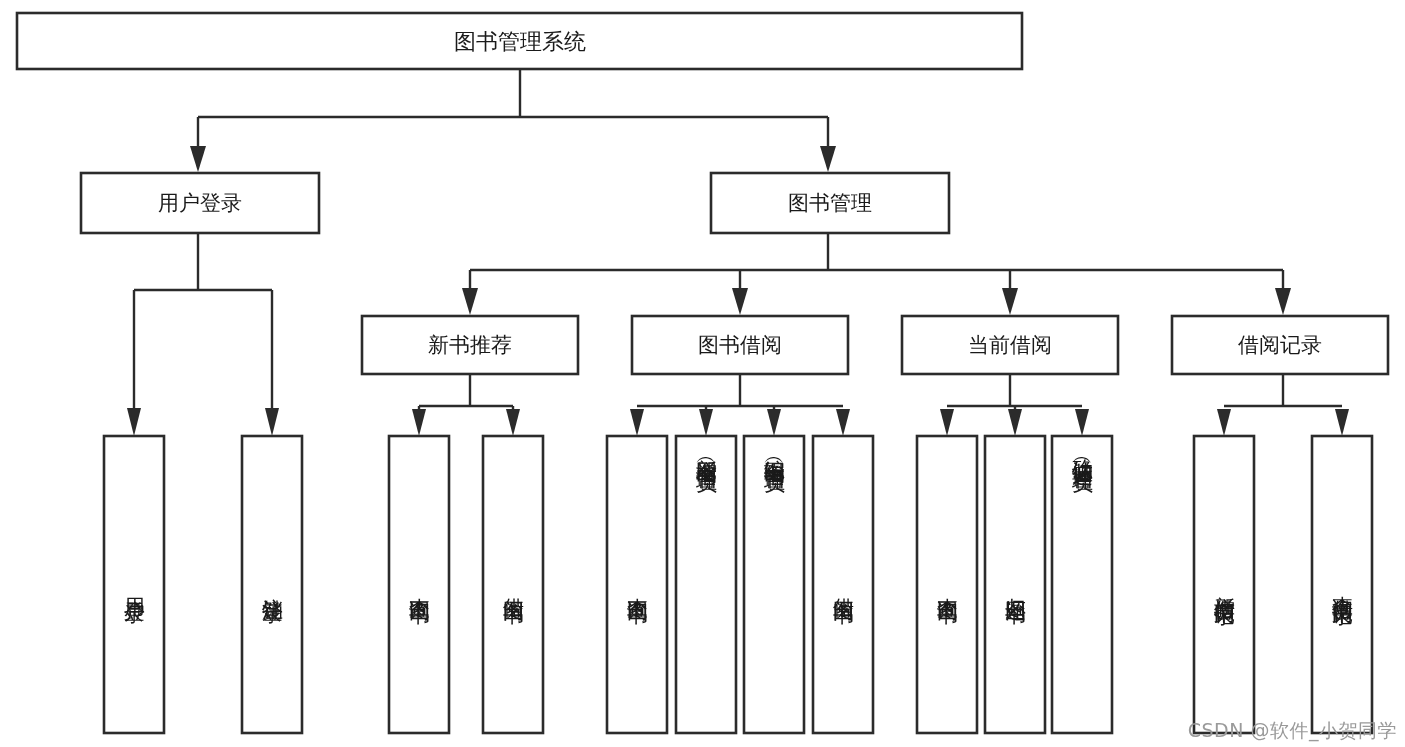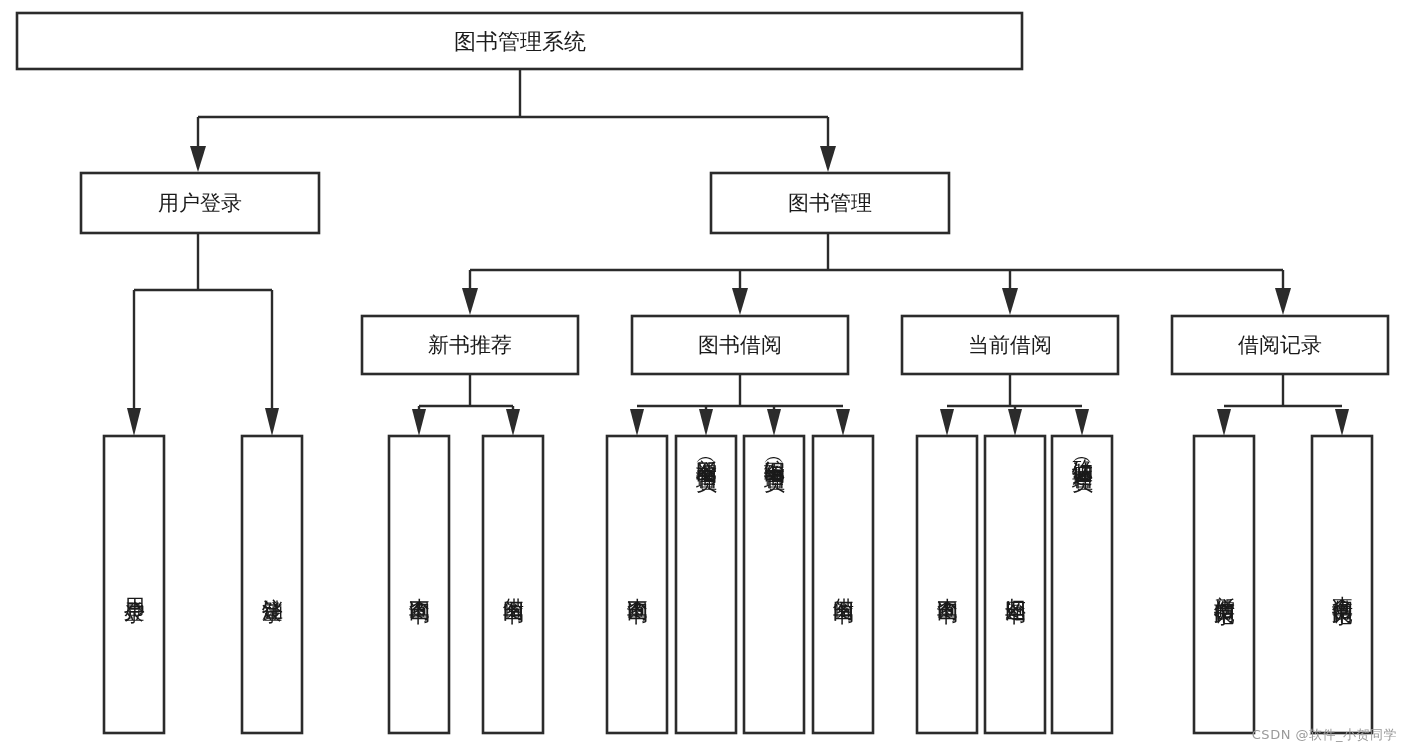--- a/index.html
+++ b/index.html
@@ -69,21 +69,21 @@
     line-height: 1.18;
     letter-spacing: 2px;
     color: #1a1a1a;
     white-space: nowrap;
   }
   #watermark {
     position: absolute;
     right: 8px;
     bottom: 3px;
     font-family: "DejaVu Sans", "Liberation Sans", sans-serif;
-    font-size: 13px;
+    font-size: 19px;
     color: #9a9a9a;
     letter-spacing: 0.5px;
     user-select: none;
     white-space: nowrap;
   }
 </style>
 </head>
 <body>
 
 <div id="diagram-root">

